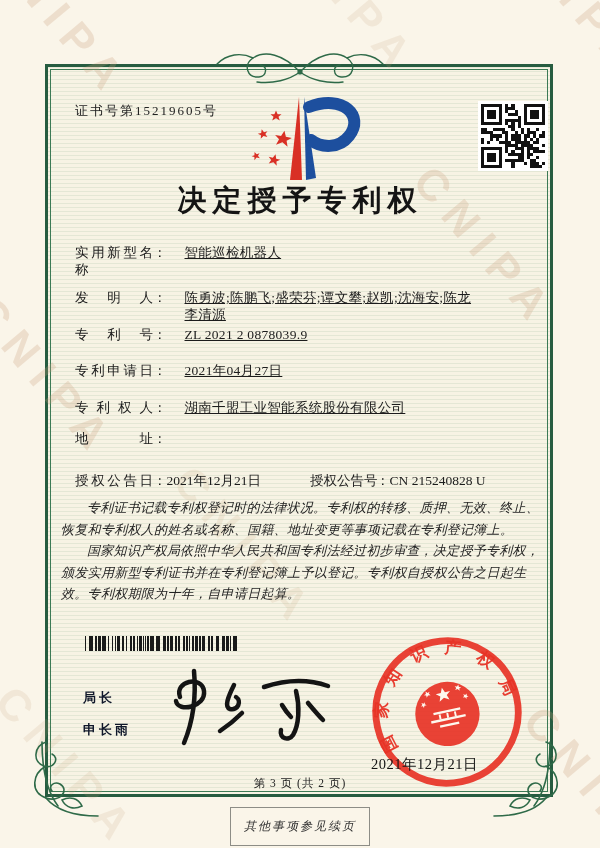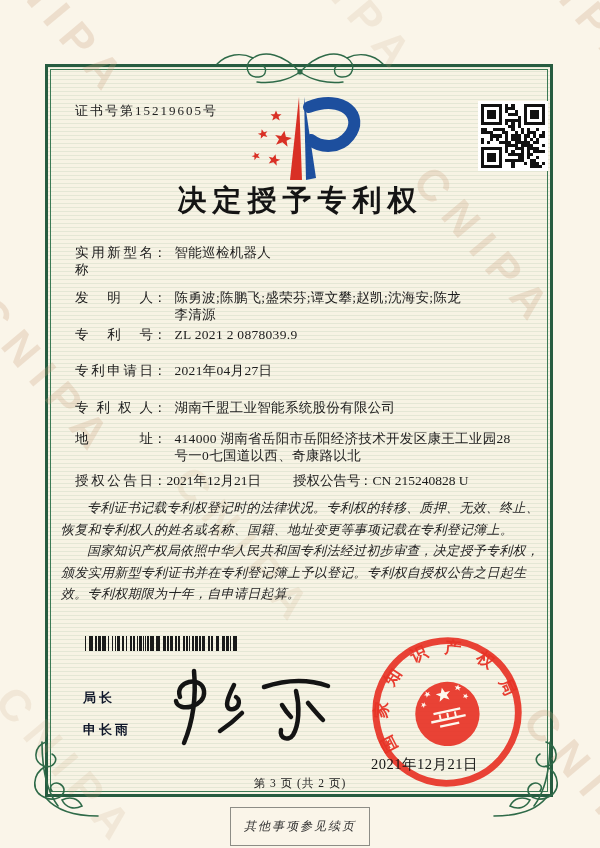--- a/index.html
+++ b/index.html
@@ -36,22 +36,22 @@
   .logo{position:absolute;left:243px;top:90px;}
   .qr{position:absolute;left:478px;top:101px;background:#fff;padding:3px;line-height:0;}
   .title{
     position:absolute;left:0;top:181px;width:100%;text-align:center;
     font-size:29px;font-weight:700;letter-spacing:6px;color:#141414;
   }
   
   .row{position:absolute;left:75px;font-size:13.5px;line-height:17px;}
   .lab{display:inline-block;width:78px;text-align:justify;text-align-last:justify;vertical-align:top;}
   .colon{display:inline-block;vertical-align:top;}
-  .val{display:inline-block;vertical-align:top;width:352px;letter-spacing:0.3px;margin-left:8px;}
-  .pair2{position:absolute;left:218px;top:0;white-space:nowrap;}
+  .val{display:inline-block;vertical-align:top;width:352px;letter-spacing:0.3px;margin-left:18px;text-decoration:underline;}
+  .pair2{position:absolute;left:235px;top:0;white-space:nowrap;}
   .pair2 .lab{width:66px;}
   
   .paras{position:absolute;left:61px;top:497px;width:479px;}
   .paras p{margin:0;font-style:italic;font-size:13px;line-height:21.5px;text-indent:2em;color:#232323;letter-spacing:0.3px;}
   
   .barcode{position:absolute;left:85px;top:636px;line-height:0;}
   .comm{position:absolute;left:83px;font-family:"Liberation Sans","DejaVu Sans",sans-serif;font-weight:700;font-size:13px;letter-spacing:3px;color:#0f172a;}
   .comm.t1{top:689px;} .comm.t2{top:721px;}
   .signature{position:absolute;left:150px;top:663px;z-index:4;}
   .seal{position:absolute;left:369px;top:634px;z-index:3;transform:rotate(-12deg);}
@@ -148,21 +148,21 @@
 
   <div class="row" style="top:362px;">
     <span class="lab">专利申请日</span><span class="colon">：</span><span class="val">2021年04月27日</span>
   </div>
 
   <div class="row" style="top:399px;">
     <span class="lab">专利权人</span><span class="colon">：</span><span class="val">湖南千盟工业智能系统股份有限公司</span>
   </div>
 
   <div class="row" style="top:430px;">
-    <span class="lab">地址</span><span class="colon">：</span><span class="val"><span style="display:block;">414000 湖南省岳阳市岳阳经济技术开发区康王工业园28</span><span style="display:block;">号一0七国道以西、奇康路以北</span></span>
+    <span class="lab">地址</span><span class="colon">：</span>
   </div>
 
   <div class="row" style="top:472px;width:470px;">
     <span class="lab">授权公告日</span><span class="colon">：</span><span>2021年12月21日</span>
     <span class="pair2"><span class="lab">授权公告号</span><span class="colon">：</span><span>CN 215240828 U</span></span>
   </div>
 
   <div class="paras">
     <p>专利证书记载专利权登记时的法律状况。专利权的转移、质押、无效、终止、恢复和专利权人的姓名或名称、国籍、地址变更等事项记载在专利登记簿上。</p>
     <p>国家知识产权局依照中华人民共和国专利法经过初步审查，决定授予专利权，颁发实用新型专利证书并在专利登记簿上予以登记。专利权自授权公告之日起生效。专利权期限为十年，自申请日起算。</p>

